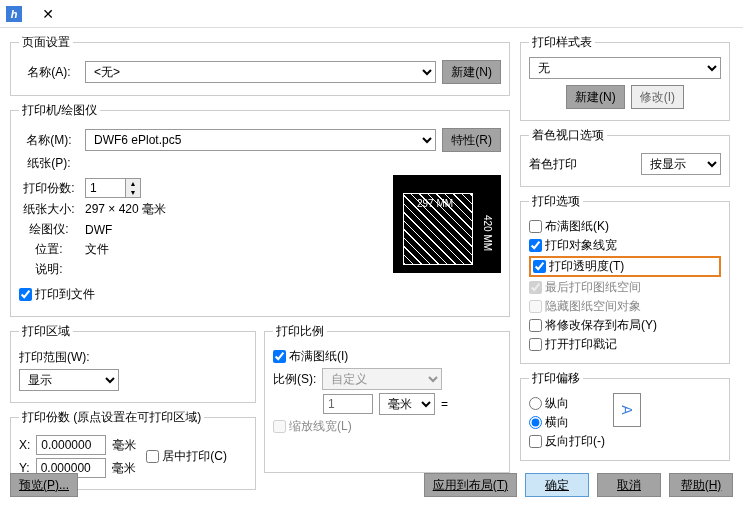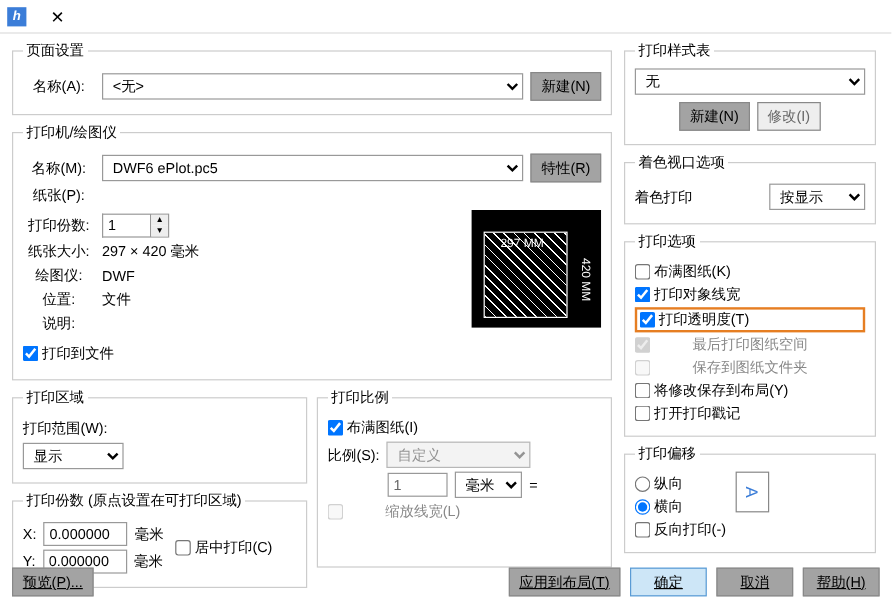--- a/index.html
+++ b/index.html
@@ -14,21 +14,21 @@
 fieldset { border: 1px solid #ccc; padding: 6px 8px 8px 8px; margin-bottom: 6px; }
 legend { font-size: 12px; padding: 0 3px; }
 .row { display: flex; align-items: center; margin: 3px 0; gap: 6px; }
 .lbl { min-width: 60px; text-align: center; }
 select, input[type=text] { border: 1px solid #999; background: #fff; font-size: 12px; height: 20px; padding: 1px 4px; font-family: inherit; }
 select { height: 22px; }
 button { border: 1px solid #888; background: #a3a3a3; font-size: 12px; height: 24px; padding: 0 8px; font-family: inherit; cursor: pointer; }
 button.primary { background: #cde6f7; border-color: #5a9bd5; }
 input[type=checkbox], input[type=radio] { vertical-align: middle; margin-right: 3px; }
 .chk { display: flex; align-items: center; margin: 2px 0; font-size: 12px; }
-.chk.disabled { color: #888; gap: 32px; }
+.chk.disabled { color: #888; }
 .preview { width: 108px; height: 98px; background: #000; position: relative; float: right; margin-left: 8px; }
 .preview-inner { position: absolute; left: 10px; top: 18px; width: 70px; height: 72px; background: repeating-linear-gradient(45deg, #fff 0, #fff 1px, transparent 1px, transparent 6px); border: 1px solid #fff; }
 .preview-text-top { position: absolute; top: 3px; left: 24px; color: #fff; font-size: 10px; margin-top: 20px; }
 .preview-text-right { position: absolute; right: 8px; top: 40px; color: #fff; font-size: 10px; writing-mode: vertical-rl; }
 .twocol { display: flex; gap: 8px; }
 .twocol > div { flex: 1; }
 .highlight { border: 2px solid #e67e22; padding: 0 2px; }
 .spinner { display: inline-flex; }
 .spinner input { width: 40px; border-right: none; }
 .spinner-btns { display: inline-flex; flex-direction: column; border: 1px solid #999; }
@@ -109,21 +109,21 @@
     </fieldset>
 
     <div class="twocol">
       <div>
         <fieldset>
           <legend>打印区域</legend>
           <div class="row">
               <span>打印范围(W):</span>
             </div>
           <div class="row">
-              <select style="width:84px"><option>显示</option></select>
+              <select style="width:100px"><option>显示</option></select>
             </div>
         </fieldset>
         <fieldset>
           <legend>打印份数 (原点设置在可打印区域)</legend>
           <div style="display:flex;align-items:center;gap:10px">
             <div>
               <div class="row">
                   <span>X:</span>
                   <input type="text" style="width: 70px;" value="0.000000">
                   <span>毫米</span>
@@ -195,21 +195,21 @@
       <label class="chk highlight">
           <input type="checkbox" checked="" style="">
           <span>打印透明度(T)</span>
         </label>
       <label class="chk disabled">
           <input type="checkbox" checked="" disabled="" style="">
           <span>最后打印图纸空间</span>
         </label>
       <label class="chk disabled">
           <input type="checkbox" disabled="" style="">
-          <span>保存到图纸文件夹</span>
+          <span>隐藏图纸空间对象</span>
         </label>
       <label class="chk">
           <input type="checkbox" style="">
           <span>将修改保存到布局(Y)</span>
         </label>
       <label class="chk">
           <input type="checkbox" style="">
           <span>打开打印戳记</span>
         </label>
     </fieldset>

